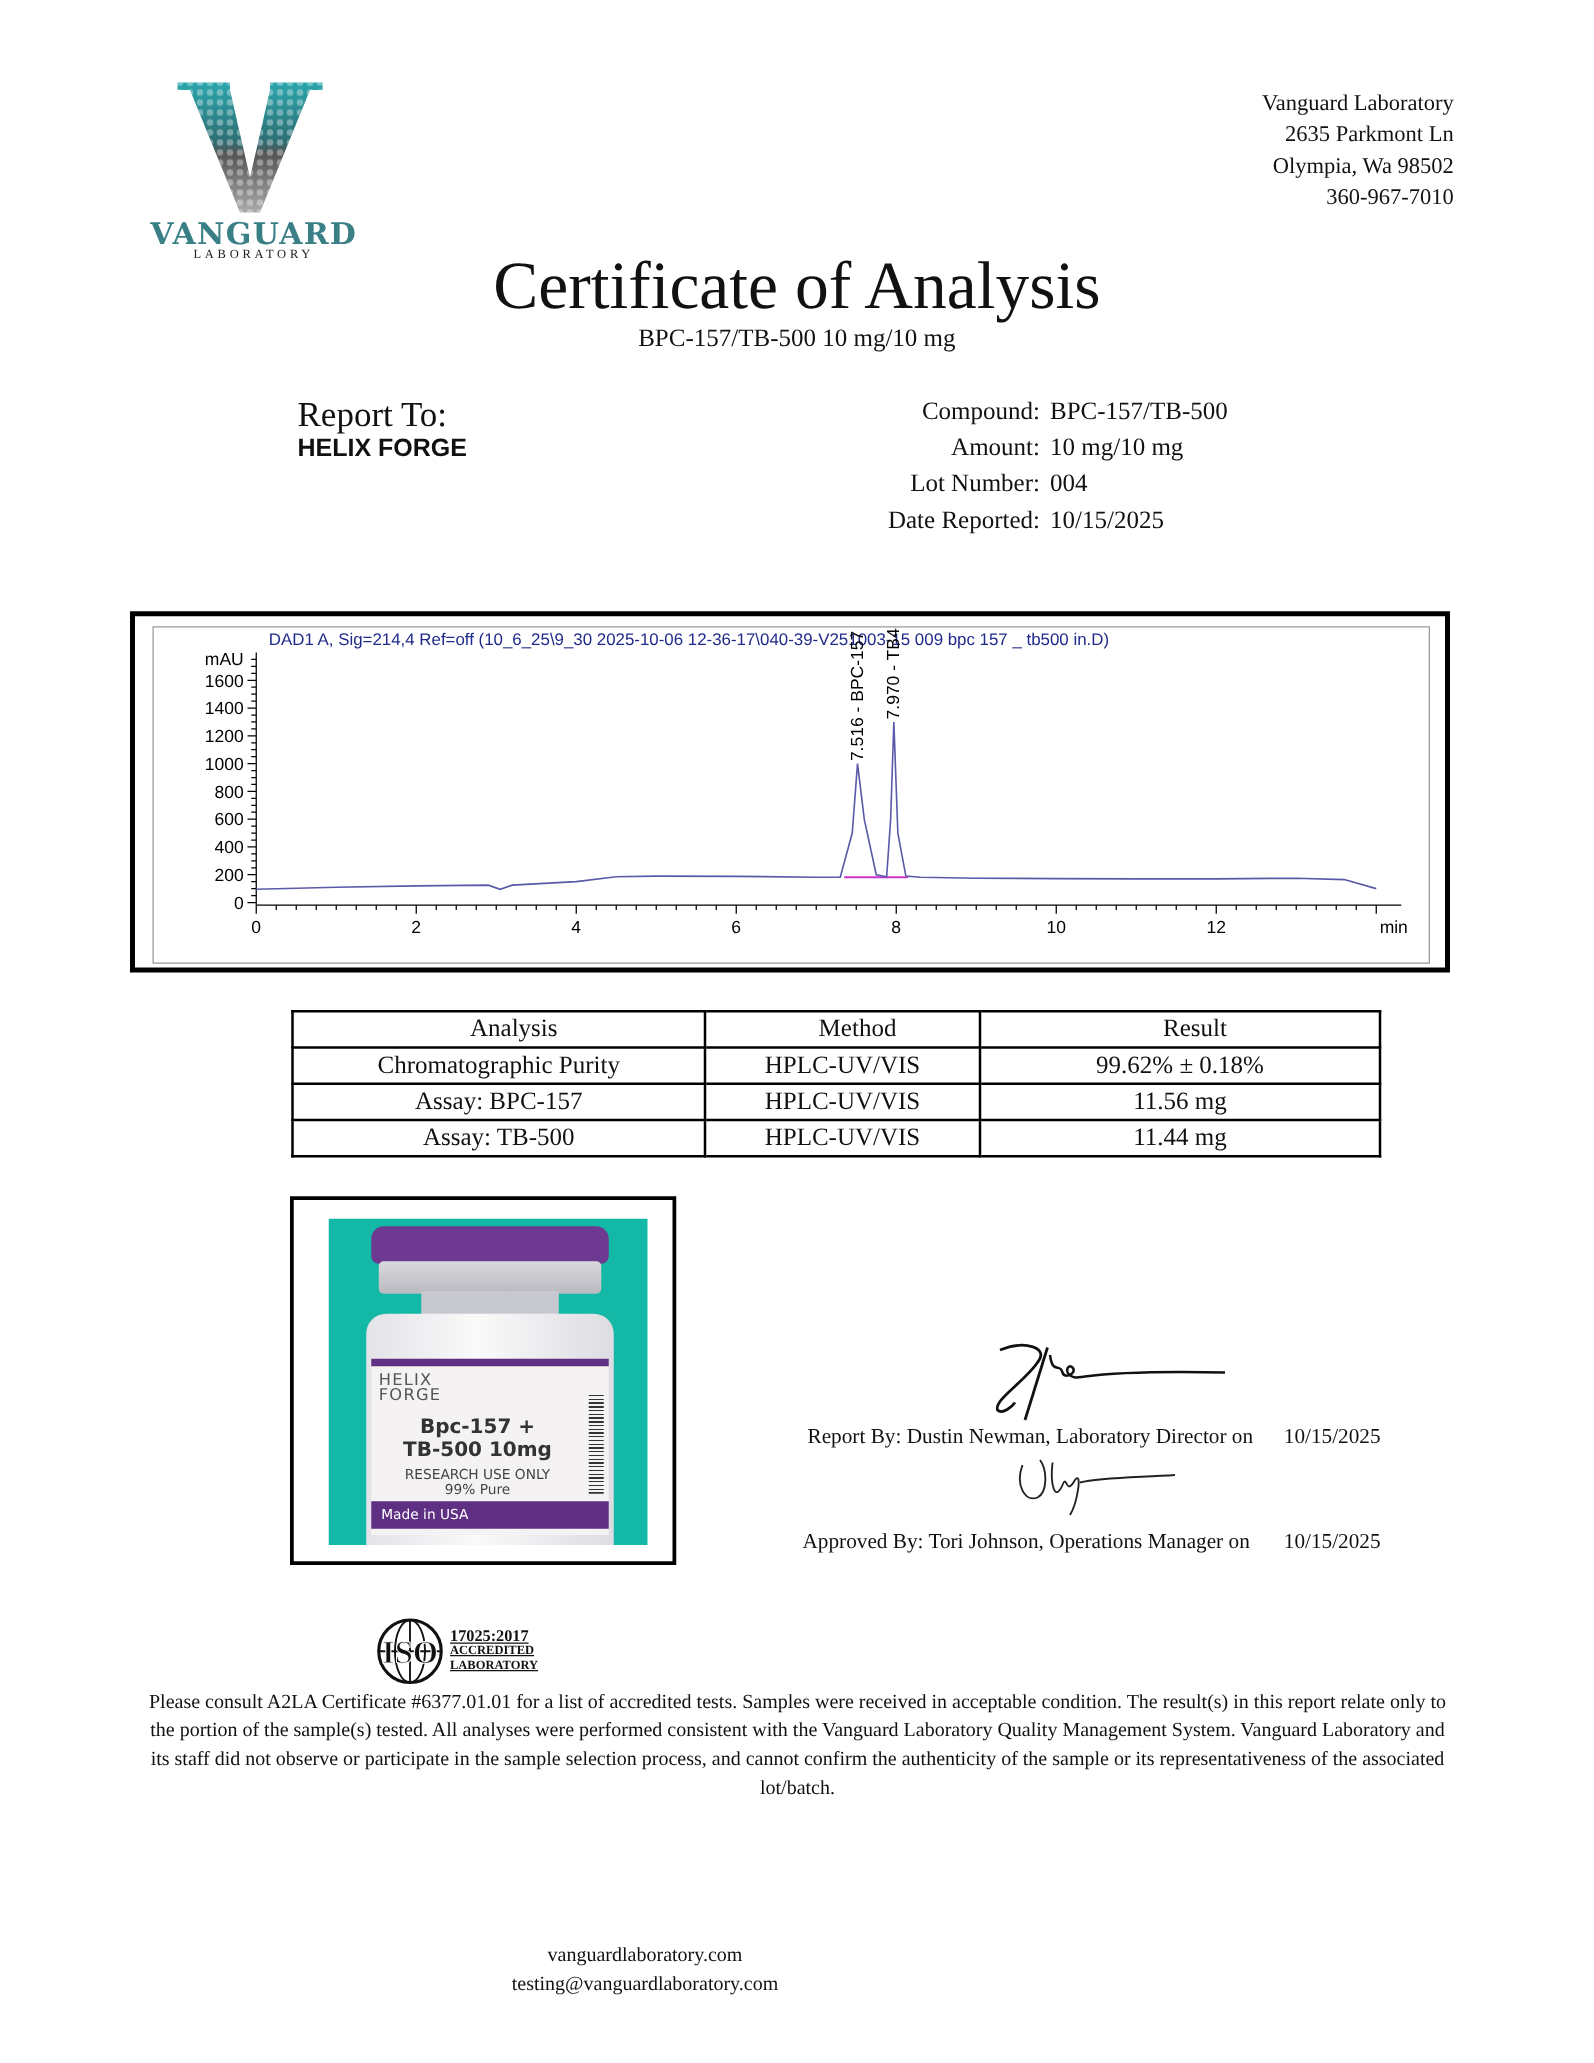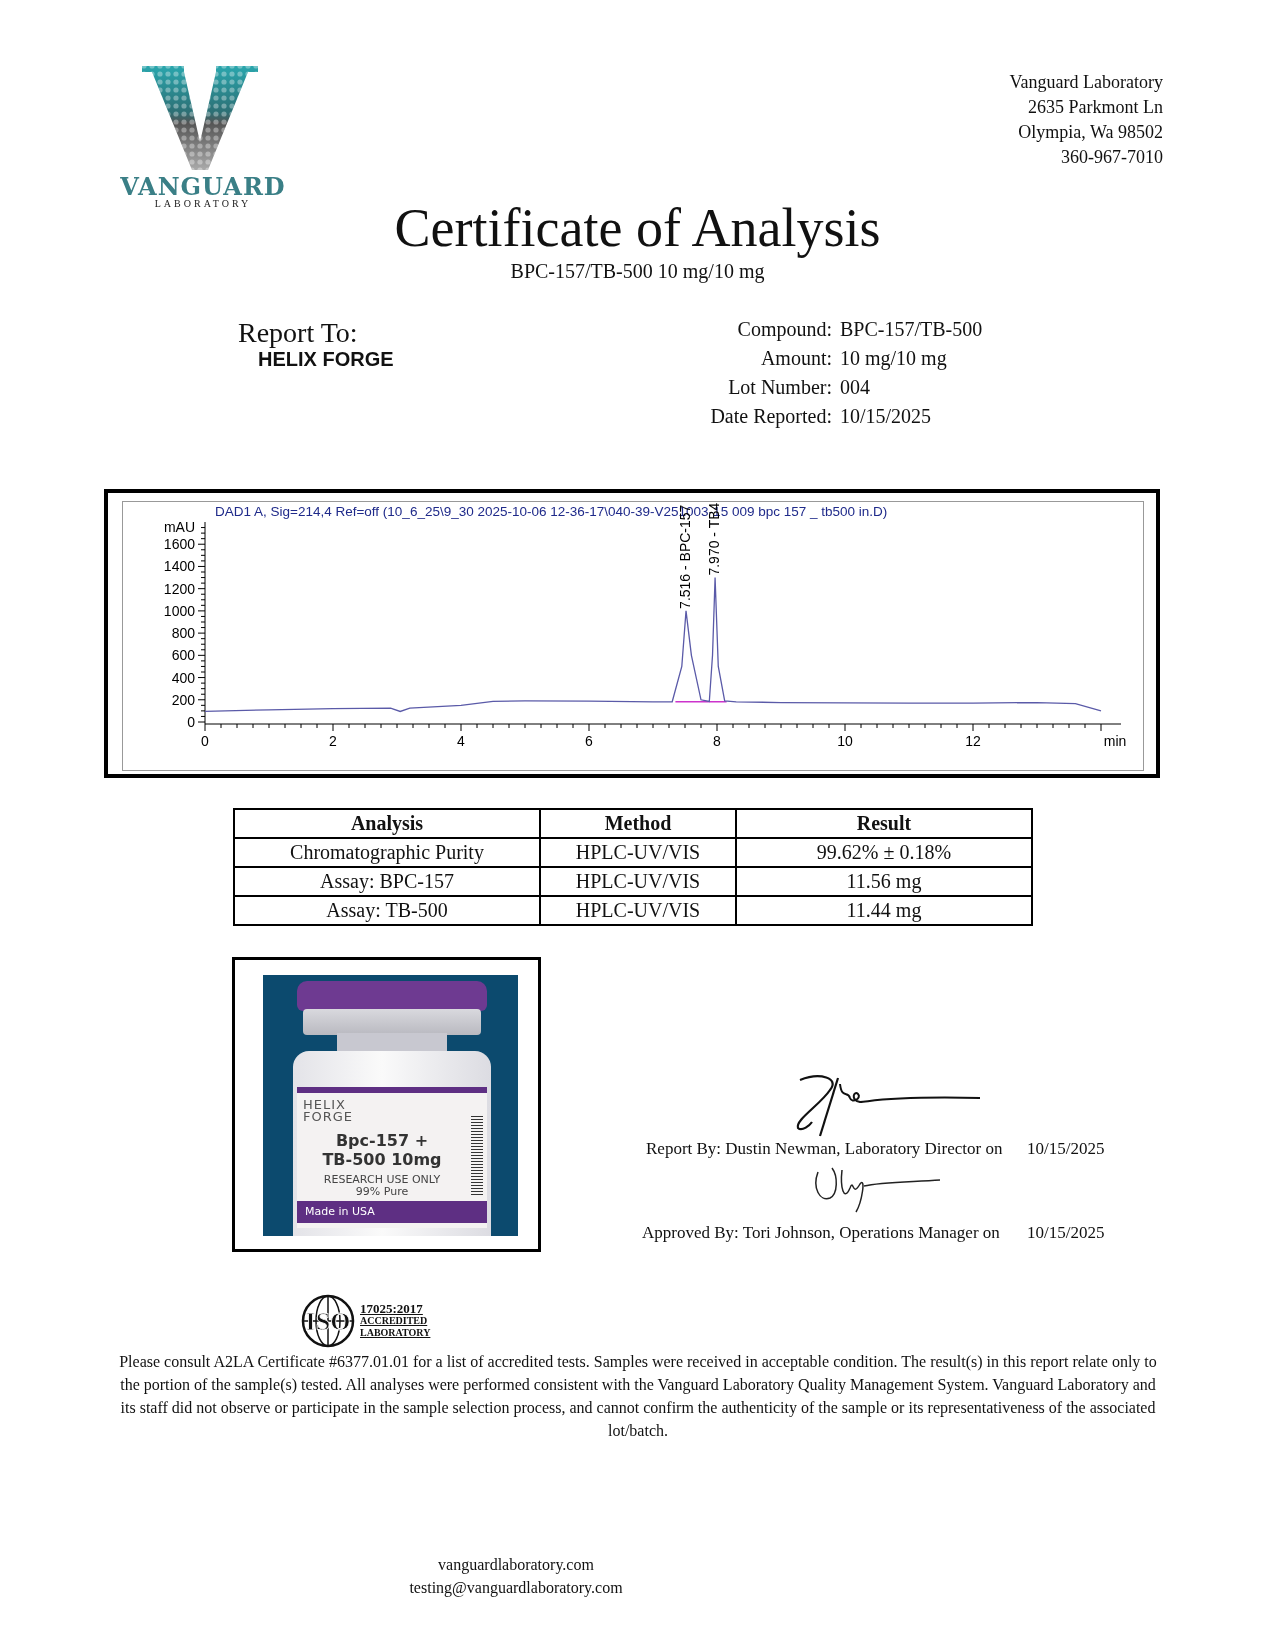--- a/index.html
+++ b/index.html
@@ -19,45 +19,45 @@
     
     .address { right: 112px; top: 70px; text-align: right; font-size: 18px; line-height: 25px; }
 
     
     .title { left: 0; width: 1275px; top: 198px; text-align: center; font-size: 54px; line-height: 60px; }
     .subtitle { left: 0; width: 1275px; top: 260px; text-align: center; font-size: 20px; }
 
     
     .report-to { left: 238px; top: 317px; font-size: 28px; }
     .client { left: 238px; top: 348px; font-size: 20px; font-weight: bold;
-              font-family: "Liberation Sans", "DejaVu Sans", sans-serif; margin-left: 20px; }
+              font-family: "Liberation Sans", "DejaVu Sans", sans-serif; }
 
     
     .meta { left: 600px; top: 315px; font-size: 20px; }
     .meta-row { display: flex; height: 29px; line-height: 29px; }
     .meta-label { width: 232px; text-align: right; padding-right: 8px; }
     .meta-value { white-space: pre; }
 
     
     .chrom-frame { left: 104px; top: 489px; width: 1056px; height: 289px; border: 4px solid #000; box-sizing: border-box; }
     .chrom-inner { position: absolute; left: 14px; top: 8px; width: 1022px; height: 270px; border: 1px solid #999; box-sizing: border-box; }
     .chrom-header { position: absolute; left: 92px; top: 2px; font-family: "Liberation Sans", "DejaVu Sans", sans-serif;
                     font-size: 13.5px; color: #1f2a8a; white-space: nowrap; }
     .chrom-svg { position: absolute; left: 0; top: 0; }
     .ax-label { font-family: "Liberation Sans", "DejaVu Sans", sans-serif; font-size: 14px; fill: #000; }
 
     
     .results { left: 233px; top: 808px; border-collapse: collapse; font-size: 20px; }
     .results th, .results td { border: 2px solid #000; text-align: center; height: 27px; padding: 0; line-height: 27px; }
-    .results th { font-weight: bold; }
+    .results th { font-weight: normal; padding-left: 24px; }
     .col-a { width: 304px; } .col-m { width: 194px; } .col-r { width: 294px; }
 
     
     .photo-frame { left: 232px; top: 957px; width: 309px; height: 295px; border: 3px solid #000; box-sizing: border-box; }
-    .photo { position: absolute; left: 28px; top: 15px; width: 255px; height: 261px; background: #0c4a6e; overflow: hidden; }
+    .photo { position: absolute; left: 28px; top: 15px; width: 255px; height: 261px; background: #14b8a6; overflow: hidden; }
     .cap { position: absolute; left: 34px; top: 6px; width: 190px; height: 30px; background: #6e3a91; border-radius: 10px 10px 6px 6px; }
     .cap-rim { position: absolute; left: 40px; top: 34px; width: 178px; height: 26px; background: linear-gradient(#d9d9de, #b9b9c0); border-radius: 4px; }
     .neck { position: absolute; left: 74px; top: 58px; width: 110px; height: 20px; background: #c8c8d0; }
     .bottle { position: absolute; left: 30px; top: 76px; width: 198px; height: 185px; background: linear-gradient(90deg, #e3e3e8, #fafafa 45%, #dcdce2); border-radius: 16px 16px 0 0; }
     .label { position: absolute; left: 34px; top: 112px; width: 190px; height: 135px; background: #f4f2f2; border-top: 6px solid #5e2f83; }
     .label-brand { position: absolute; left: 6px; top: 6px; font-family: "DejaVu Sans", sans-serif; font-size: 13px; line-height: 12px; color: #555; letter-spacing: 1px; }
     .label-product { position: absolute; left: 0; width: 170px; top: 38px; text-align: center; font-family: "DejaVu Sans", sans-serif; font-weight: bold; font-size: 16px; line-height: 19px; color: #333; }
     .label-ruo { position: absolute; left: 0; width: 170px; top: 80px; text-align: center; font-family: "DejaVu Sans", sans-serif; font-size: 11px; color: #444; }
     .label-pure { position: absolute; left: 0; width: 170px; top: 92px; text-align: center; font-family: "DejaVu Sans", sans-serif; font-size: 11px; color: #444; }
     .label-band { position: absolute; left: 0; top: 108px; width: 190px; height: 22px; background: #5e2f83; }

